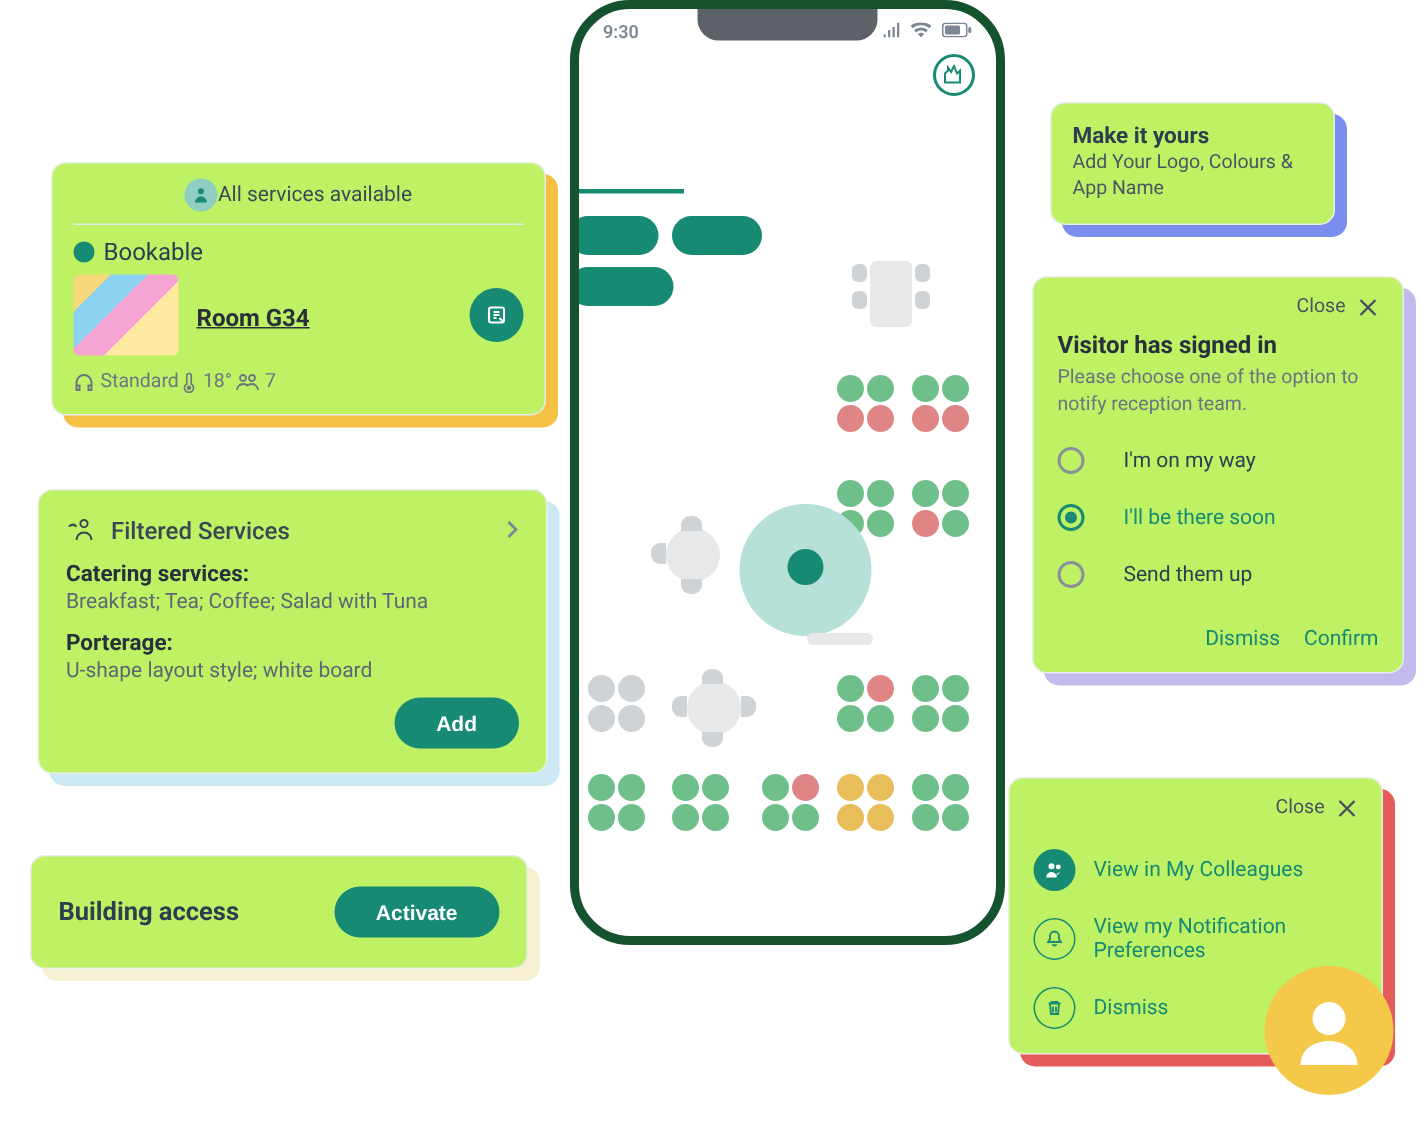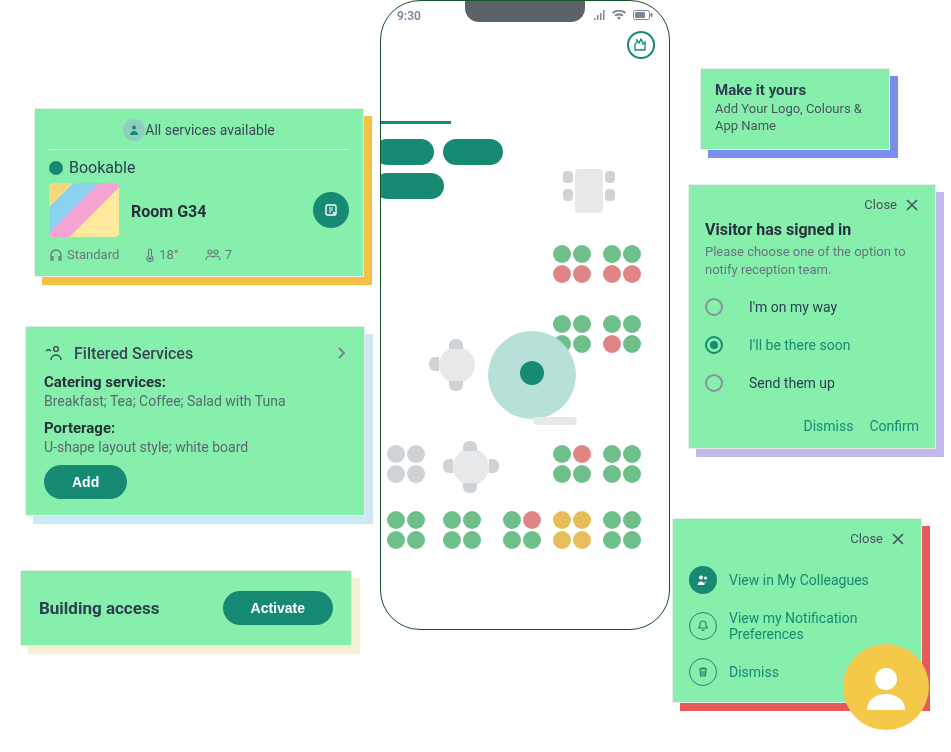--- a/index.html
+++ b/index.html
@@ -2,33 +2,33 @@
 <html><head>
 <meta charset="utf-8">
 <style>
   * { box-sizing: border-box; margin: 0; padding: 0; }
   body {
     font-family: -apple-system, BlinkMacSystemFont, "Segoe UI", Roboto, sans-serif;
     width: 951px; height: 752px; position: relative; background: #fff;
     color: #2c3e50;
   }
   .card {
-    background: #86efac; border-radius: 0; position: absolute;
+    background: #bef264; border-radius: 10px; position: absolute;
   }
   .shadow-yellow { box-shadow: 8px 8px 0 #f5c044; }
   .shadow-blue-light { box-shadow: 8px 8px 0 #cde8f5; }
   .shadow-blue { box-shadow: 8px 8px 0 #7a8ef0; }
   .shadow-violet { box-shadow: 8px 8px 0 #c4b9ec; }
   .shadow-yellow-light { box-shadow: 8px 8px 0 #f6efd2; }
   .shadow-red { box-shadow: 8px 8px 0 #e65a5a; }
 
   
   .phone {
     position: absolute; left: 380px; top: 0; width: 290px; height: 630px;
-    border: 1px solid #14532d; border-radius: 40px; background: #fff;
+    border: 6px solid #14532d; border-radius: 40px; background: #fff;
     overflow: hidden;
   }
   .phone-notch {
     position: absolute; top: -1px; left: 50%; transform: translateX(-50%);
     width: 120px; height: 22px; background: #5d6168; border-radius: 0 0 14px 14px;
     z-index: 2;
   }
   .phone-status { display: flex; justify-content: space-between; padding: 8px 16px 0; font-size: 12px; color: #7b8794; font-weight: 600;}
   .phone-status .icons svg { margin-left: 4px; }
   .phone-avatar {
@@ -56,33 +56,33 @@
   }
   .svc-head { display:flex; align-items:center; gap:0; justify-content:center; font-size:14px; color:#3c4a57; border-bottom:1px solid #dfeee9; padding-bottom:8px;}
   .svc-head .badge { width:22px; height:22px; border-radius:50%; background:#8ecfbf; display:flex;align-items:center;justify-content:center;}
   .svc-row { display:flex; align-items:center; gap:6px; margin-top:8px;}
   .taglegend { width:14px; height:14px; border-radius:50%; background:#168a73;}
   .room-row { display:flex; align-items:center; gap:12px; margin-top:6px;}
   .room-thumb { width:70px; height:54px; border-radius:4px; background: linear-gradient(135deg,#f6d87a 20%,#8bd1f0 20% 40%,#f5a4d4 40% 60%,#ffeaa0 60%);}
   .room-info { flex:1;}
   .room-info .status { display:flex; align-items:center; gap:6px; color:#6e7a86; font-size:13px;}
   .room-info .status .chk { width:18px;height:18px;border-radius:50%;border:2px solid #168a73; display:flex;align-items:center;justify-content:center;}
-  .room-name { font-weight:700; font-size:16px; color:#2a2f3a; margin-top:2px;}
+  .room-name { font-weight:700; font-size:16px; color:#2a2f3a; margin-top:2px;text-decoration:underline;}
   .room-fab { width:36px; height:36px; border-radius:50%; background:#168a73; display:flex;align-items:center;justify-content:center;}
-  .meta-row { display:flex; gap:26px; margin-top:10px; font-size:13px; color:#6c7582; align-items:center;}
+  .meta-row { display:flex; gap:2px; margin-top:10px; font-size:13px; color:#6c7582; align-items:center;}
   .meta-row span { display:flex; align-items:center; gap:4px;}
 
   
   .filt { left: 25px; top: 326px; width: 340px; padding: 16px 18px 16px; border:1px solid #e6edea;}
   .filt-head { display:flex; align-items:center; justify-content:space-between; font-size:16px; color:#3a4654; font-weight:500; margin-bottom:10px;}
   .filt-head .lt { display:flex; align-items:center; gap:10px;}
   .filt-sect { font-weight:700; color:#28303d; font-size:15px; margin-top:4px;}
   .filt-body { font-size:14px; color:#5c6773; margin-top:2px;}
   .btn { background:#168a73; color:#fff; border:none; border-radius:20px; padding:9px 28px; font-size:14px; font-weight:600; cursor:pointer;}
-  .filt .btn-row { display:flex; justify-content:flex-start; margin-top:10px;}
+  .filt .btn-row { display:flex; justify-content:flex-end; margin-top:10px;}
 
   
   .bacc { left:20px; top:570px; width:332px; display:flex; align-items:center; justify-content:space-between; padding:20px 18px; border:1px solid #e6edea;}
   .bacc .ttl { font-weight:700; font-size:17px;}
 
   
   .miy { left:700px; top:68px; width:190px; padding:12px 14px 14px; border:1px solid #e6edea;}
   .miy .ttl { font-weight:700; font-size:15px;}
   .miy .sub { font-size:13px; color:#4a5562; margin-top:2px; line-height:1.3;}
 

